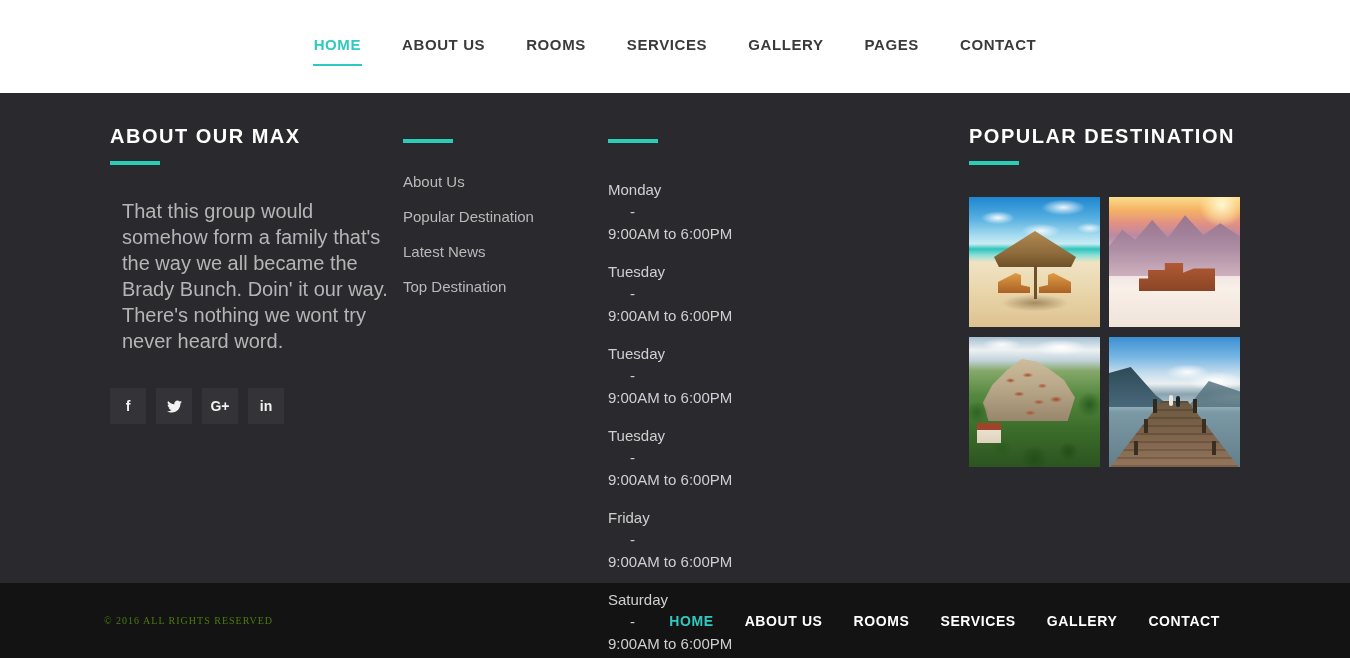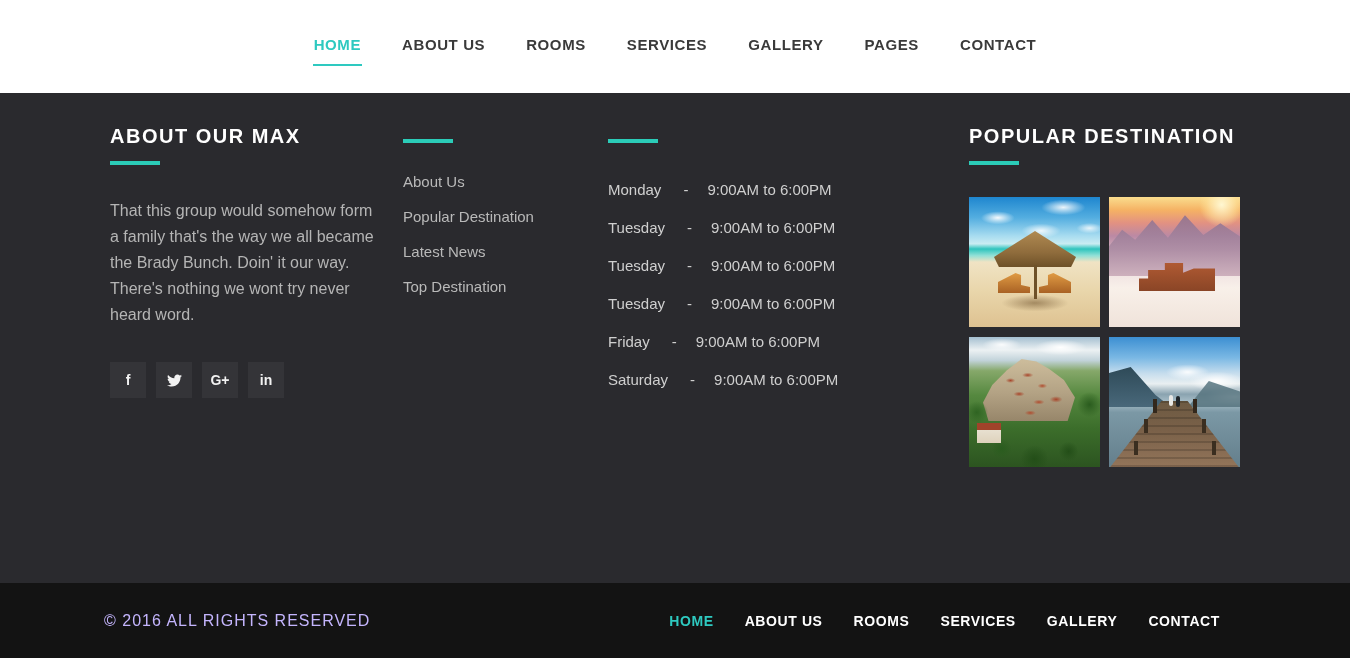--- a/index.html
+++ b/index.html
@@ -12,33 +12,33 @@
   .top-nav a { text-decoration:none; color:#3a3a3a; font-size:15px; font-weight:600;
                letter-spacing:.6px; padding:8px 1px 11px; cursor:pointer; border-bottom:2px solid transparent; }
   .top-nav a.active { color:#2ec9c0; border-bottom-color:#2ec9c0; }
 
   
   .footer { height:490px; background:#2a2a2e; padding-top:32px; }
   .footer-cols { width:1130px; margin:0 auto; display:grid; grid-template-columns:293px 205px 361px 271px; }
   .col h3 { color:#ffffff; font-size:20px; font-weight:700; letter-spacing:1.5px; line-height:1.1; }
   .title-bar { width:50px; height:4px; background:#2bccb8; margin-top:14px; }
 
-  .about-text { margin-top:33px; width:266px; color:#b5b5b5; font-size:16px; line-height:26px; }
+  .about-text { margin-top:33px; width:266px; color:#b5b5b5; font-size:20px; line-height:26px;margin-left:12px; }
   .social { margin-top:34px; display:flex; gap:10px; }
   .social-box { width:36px; height:36px; background:#343438; color:#f2f2f2; display:flex;
                 align-items:center; justify-content:center; font-size:14px; font-weight:700;
                 text-decoration:none; cursor:pointer; }
   .social-box svg { width:15px; height:15px; fill:#f2f2f2; }
 
   .links-list { margin-top:30px; list-style:none; }
   .links-list li { margin-bottom:17px; }
   .links-list a { color:#b9b9b9; font-size:15px; text-decoration:none; cursor:pointer; }
 
   .hours-list { margin-top:36px; }
-  .hours-row { display:flex; color:#cfcfcf; font-size:15px; margin-bottom:16px; line-height:22px; }
+  .hours-row { display:flex; color:#cfcfcf; font-size:15px; margin-bottom:16px; line-height:22px;flex-direction:column; }
   .hours-row .sep { margin:0 19px 0 22px; color:#cfcfcf; }
 
   .photo-grid { margin-top:32px; display:grid; grid-template-columns:131px 131px; gap:10px 9px; }
   .photo { position:relative; width:131px; height:130px; overflow:hidden; cursor:pointer; }
 
   
   .beach { background:linear-gradient(180deg,#1e86cf 0%,#54aee0 16%,#a8dcf0 30%,#c9ecf2 36%,#2fc4bd 40%,#90e0d6 45%,#f0e3c4 50%,#e9d6ab 72%,#dec291 100%); }
   .b-clouds { position:absolute; inset:0; background:
     radial-gradient(ellipse 26px 10px at 22% 16%, rgba(255,255,255,.95), transparent 65%),
     radial-gradient(ellipse 34px 12px at 72% 8%, rgba(255,255,255,.9), transparent 65%),
@@ -108,21 +108,21 @@
     clip-path:polygon(40% 0,60% 0,99% 100%,1% 100%); }
   .p-posts { position:absolute; left:0; top:0; width:4px; height:14px; background:transparent;
     box-shadow:44px 62px #33281c, 35px 82px #3a2e20, 25px 104px #3a2e20,
                84px 62px #33281c, 93px 82px #3a2e20, 103px 104px #3a2e20; }
   .p-people { position:absolute; left:60px; top:58px; width:4px; height:11px; background:#e8e8e6;
     border-radius:2px; box-shadow:7px 1px 0 0 #1f2428; }
 
   
   .bottombar { height:75px; background:#131313; display:flex; align-items:center;
                justify-content:space-between; padding:0 130px 0 104px; }
-  .copyright { color:#c4b5fd; font-size:16px; letter-spacing:1px; }
+  .copyright { color:#4d7c0f; font-size:10px; letter-spacing:1px;font-family:Liberation Serif, serif; }
   .bottom-nav { display:flex; gap:31px; }
   .bottom-nav a { color:#ffffff; font-size:14px; font-weight:700; letter-spacing:.6px;
                   text-decoration:none; cursor:pointer; }
   .bottom-nav a.active { color:#2ec9c0; }
 </style>
 </head>
 <body>
 
 <header class="header">
   <nav class="top-nav">

